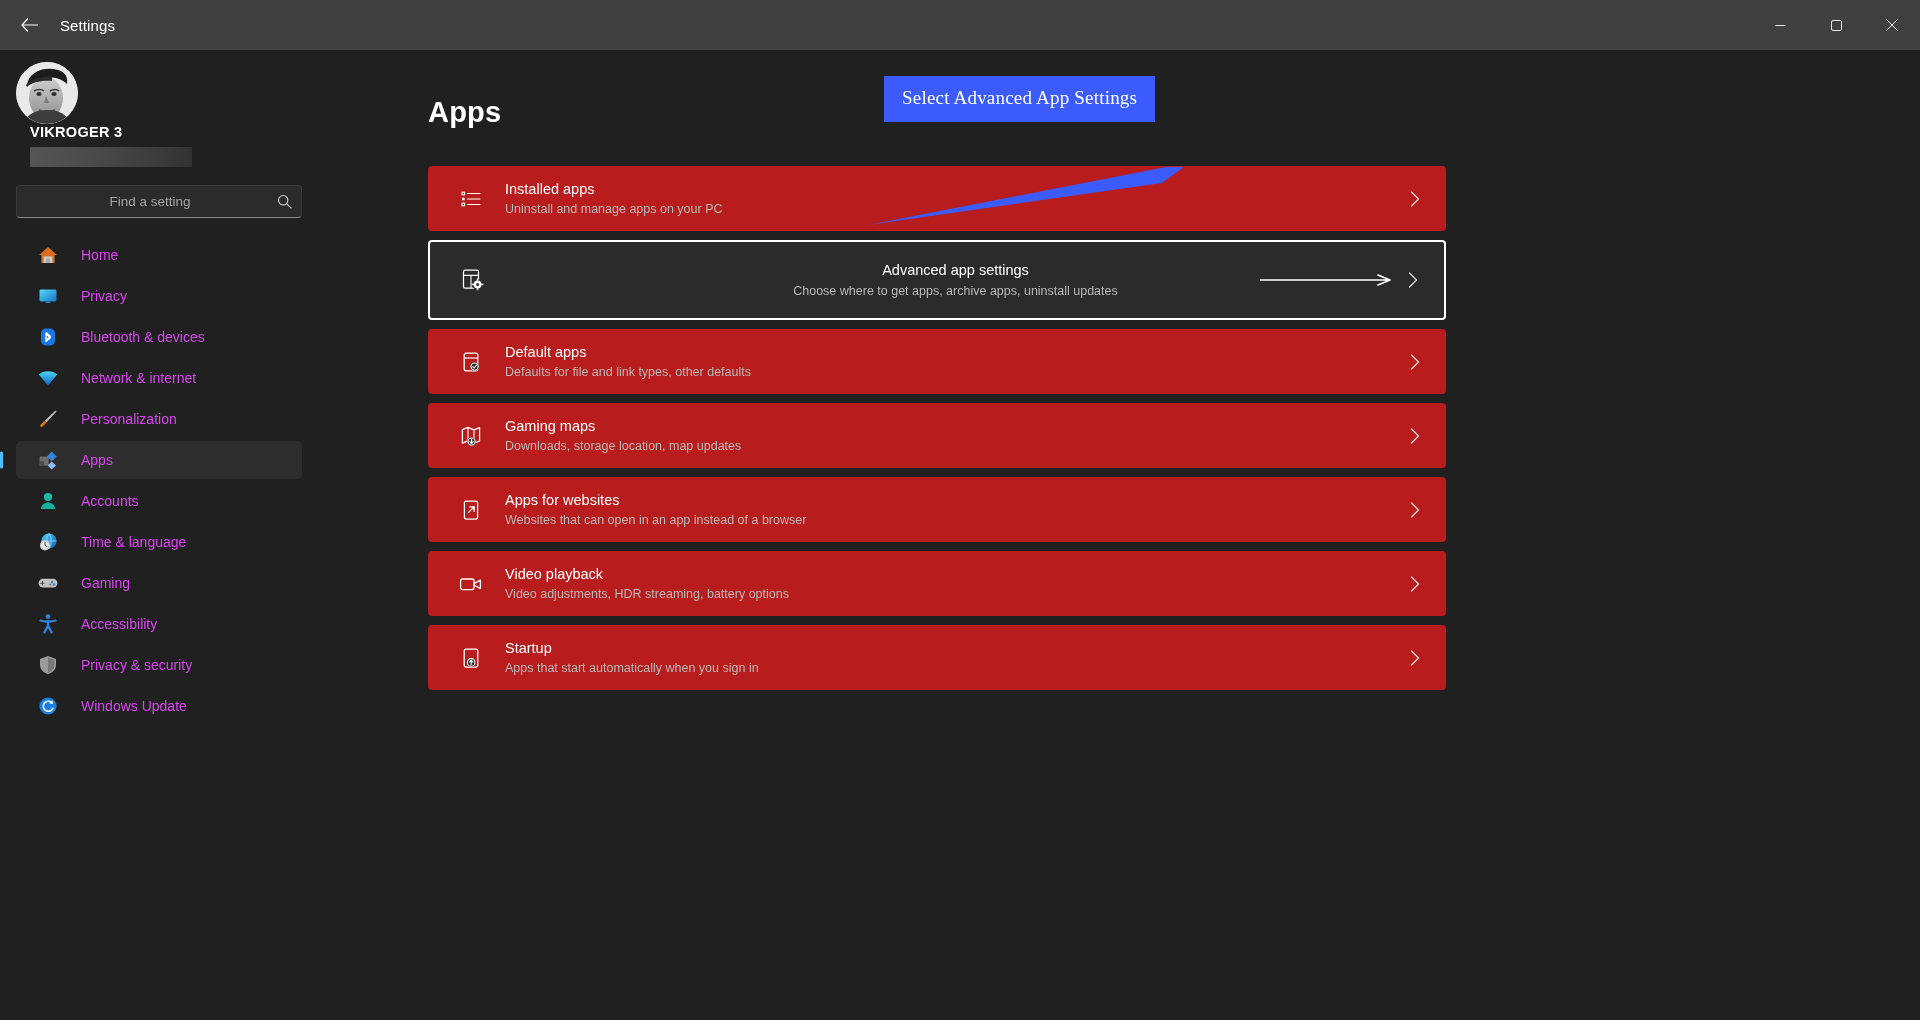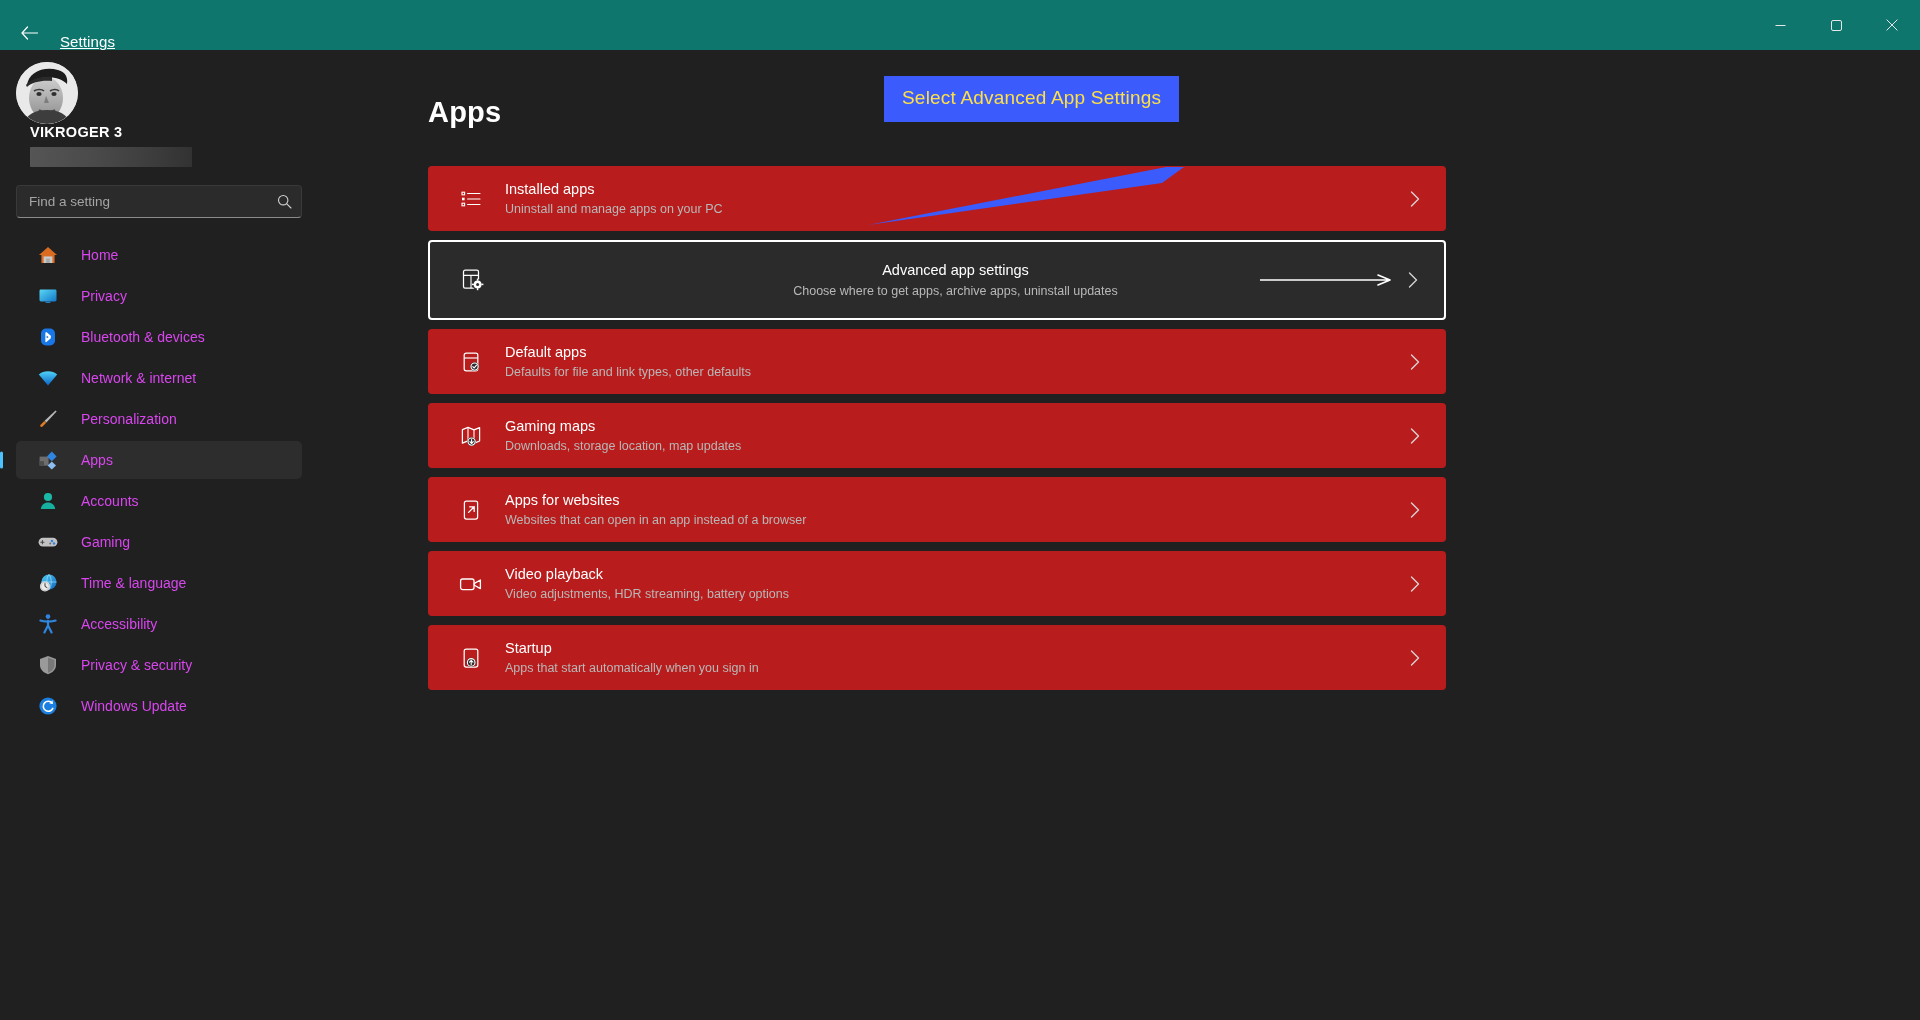--- a/index.html
+++ b/index.html
@@ -8,24 +8,23 @@
     background: #202020;
     font-family: "Liberation Sans", sans-serif;
     overflow: hidden;
     color: #ffffff;
   }
   #app { position: relative; width: 1920px; height: 1020px; display: flex; flex-direction: column; }
 
   
   .titlebar {
     height: 50px; flex: 0 0 50px;
-    display: flex; align-items: flex-end;
-    background: #0f766e;
+    display: flex; align-items: center;
+    background: #404040;
     position: relative;
-    text-decoration: underline;
   }
   .back-btn {
     width: 38px; height: 34px; margin-left: 10px;
     display: flex; align-items: center; justify-content: center;
     border-radius: 5px; cursor: pointer;
   }
   .back-btn svg { display: block; }
   .app-title {
     font-size: 15px; color: #ffffff; margin-left: 12px;
     letter-spacing: .1px;
@@ -81,20 +80,21 @@
     border: 1px solid #393939;
     border-bottom: 1px solid #8a8a8a;
     border-radius: 4px;
     display: flex; align-items: center;
   }
   .search-box input {
     flex: 1; background: transparent; border: none; outline: none;
     color: #e6e6e6; font-size: 13.5px;
     font-family: "Liberation Sans", sans-serif;
     padding: 0 30px 0 12px;
+    text-align: center;
   }
   .search-box input::placeholder { color: #a5a5a5; }
   .search-icon-btn {
     position: absolute; right: 8px; top: 50%; transform: translateY(-50%);
     width: 18px; height: 18px; display: flex; align-items: center; justify-content: center;
     cursor: pointer;
   }
 
   .nav { margin-top: 18px; padding: 0 18px 0 16px; }
   .nav-item {
@@ -168,26 +168,26 @@
 
   
   .callout {
     position: absolute;
     left: 884px; top: 76px;
     z-index: 40;
     pointer-events: none;
   }
   .callout-box {
     background: #3b5bfc;
-    color: #fde047;
+    color: #ffffff;
     font-size: 19px;
     padding: 11px 18px 13px 18px;
     white-space: nowrap;
     letter-spacing: .2px;
-    font-family: Liberation Sans, sans-serif;
+    font-family: Liberation Serif, serif;
   }
   .callout-tail {
     position: absolute;
     left: -18px; top: 45px;
     width: 330px; height: 115px;
     overflow: visible;
   }
 </style>
 </head>
 <body>
@@ -352,47 +352,47 @@
               <circle cx="11" cy="7" r="4.1" fill="#1bb8a6"></circle>
               <path d="M3.8 19 C4.3 14.6, 7.4 12.4, 11 12.4 C14.6 12.4, 17.7 14.6, 18.2 19 Z" fill="#16b09e"></path>
             </svg>
           </span>
           <span class="nav-label">Accounts</span>
         </div>
 
         <div class="nav-item">
           <span class="nav-icon">
             <svg width="22" height="22" viewBox="0 0 22 22">
-              <rect x="1.6" y="6.8" width="18.8" height="8.8" rx="4.4" fill="#c2c2c2"></rect>
-              <path d="M5.4 9.6 L5.4 12.8 M3.8 11.2 L7 11.2" stroke="#4a4a4a" stroke-width="1.1" stroke-linecap="round"></path>
-              <circle cx="15" cy="9.9" r="1.25" fill="#2f86e0"></circle>
-              <circle cx="17" cy="12.4" r="1.25" fill="#2f86e0"></circle>
-              <circle cx="13.2" cy="12.6" r="1" fill="#6f6f6f"></circle>
-            </svg>
-          </span>
-          <span class="nav-label">Gaming</span>
-        </div>
-
-        <div class="nav-item">
-          <span class="nav-icon">
-            <svg width="22" height="22" viewBox="0 0 22 22">
               <defs>
                   <linearGradient id="ggl" x1="0" y1="0" x2="1" y2="1">
                 <stop offset="0" stop-color="#53d0f5"></stop>
                     <stop offset="1" stop-color="#0f63c0"></stop>
                   </linearGradient>
                 </defs>
               <circle cx="12" cy="10" r="7.6" fill="url(#ggl)"></circle>
               <path d="M4.6 10 L19.4 10 M12 2.4 C9 6, 9 14, 12 17.6 M12 2.4 C15 6, 15 14, 12 17.6" stroke="#9fe2fb" stroke-width=".85" fill="none" opacity=".85"></path>
               <circle cx="8" cy="14.4" r="5" fill="#eaeaea"></circle>
               <circle cx="8" cy="14.4" r="4.2" fill="none" stroke="#b9b9b9" stroke-width=".8"></circle>
               <path d="M8 11.6 L8 14.4 L10 15.6" stroke="#3a3a3a" stroke-width="1" fill="none" stroke-linecap="round"></path>
             </svg>
           </span>
           <span class="nav-label">Time &amp; language</span>
+        </div>
+
+        <div class="nav-item">
+          <span class="nav-icon">
+            <svg width="22" height="22" viewBox="0 0 22 22">
+              <rect x="1.6" y="6.8" width="18.8" height="8.8" rx="4.4" fill="#c2c2c2"></rect>
+              <path d="M5.4 9.6 L5.4 12.8 M3.8 11.2 L7 11.2" stroke="#4a4a4a" stroke-width="1.1" stroke-linecap="round"></path>
+              <circle cx="15" cy="9.9" r="1.25" fill="#2f86e0"></circle>
+              <circle cx="17" cy="12.4" r="1.25" fill="#2f86e0"></circle>
+              <circle cx="13.2" cy="12.6" r="1" fill="#6f6f6f"></circle>
+            </svg>
+          </span>
+          <span class="nav-label">Gaming</span>
         </div>
 
         <div class="nav-item">
           <span class="nav-icon">
             <svg width="22" height="22" viewBox="0 0 22 22">
               <circle cx="11" cy="3.6" r="2.3" fill="#2f86e0"></circle>
               <path d="M3.4 7.6 C6.6 9, 15.4 9, 18.6 7.6" stroke="#2f86e0" stroke-width="2.2" fill="none" stroke-linecap="round"></path>
               <path d="M11 7.8 L11 12.4 M11 12.4 L7.4 19.4 M11 12.4 L14.6 19.4" stroke="#2f86e0" stroke-width="2.2" fill="none" stroke-linecap="round"></path>
             </svg>
           </span>

